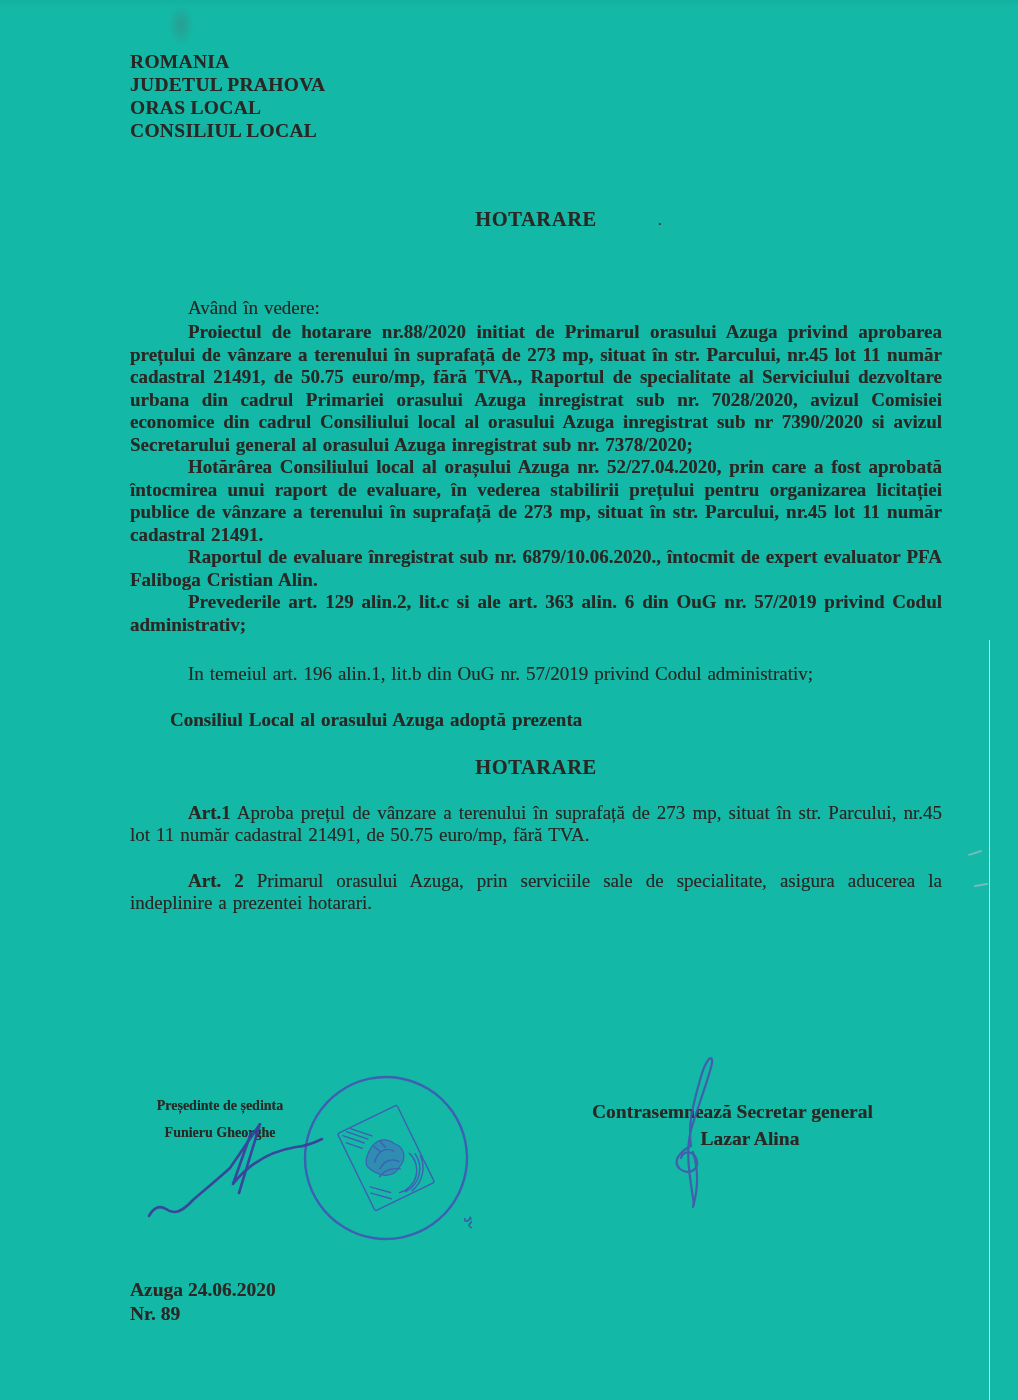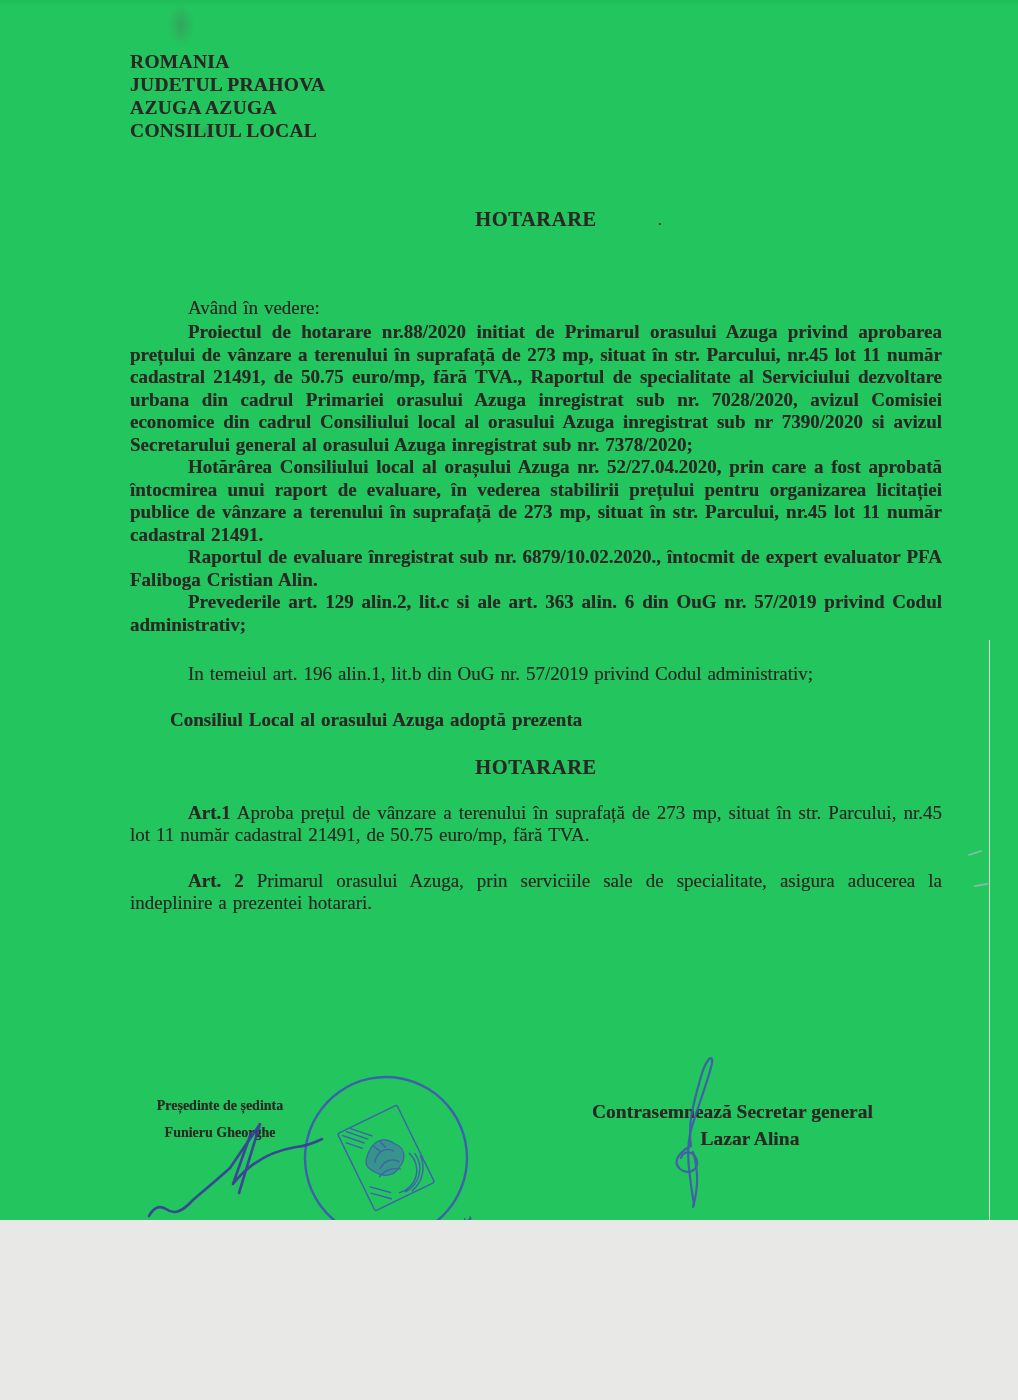--- a/index.html
+++ b/index.html
@@ -1,20 +1,20 @@
 <!DOCTYPE html>
 <html><head>
 <meta charset="utf-8">
 <style>
   html,body{margin:0;padding:0;background:#e8e8e6;}
   .page{
     position:relative;
-    width:1018px;height:1220px;
+    width:1018px;height:1400px;
     margin:0 auto;
-    background:#22c55e;
+    background:#14b8a6;
     overflow:hidden;
     font-family:"Liberation Serif","DejaVu Serif",serif;
     color:#2a2824;
     text-shadow:0 0 .5px rgba(45,42,38,.5);
   }
   .page::before{
     content:"";position:absolute;left:0;top:0;right:0;height:8px;
     background:linear-gradient(to bottom,rgba(0,0,0,.045),rgba(0,0,0,0));
     pointer-events:none;
   }
@@ -72,35 +72,35 @@
 
   <div class="smudge" style="left:168px;top:4px;width:26px;height:42px;"></div>
   <div class="smudge" style="left:198px;top:124px;width:18px;height:16px;"></div>
   <div class="scan-line"></div>
   <div class="tick" style="left:968px;top:852px;transform:rotate(-18deg);"></div>
   <div class="tick" style="left:974px;top:884px;transform:rotate(-10deg);"></div>
 
   <div class="hdr">
     <div>ROMANIA</div>
     <div>JUDETUL PRAHOVA</div>
-    <div>AZUGA AZUGA</div>
+    <div>ORAS LOCAL</div>
     <div>CONSILIUL LOCAL</div>
   </div>
 
   <div class="content">
     <div style="position:relative;">
       <p class="doc-title">HOTARARE</p>
       <span class="title-mark">·</span>
     </div>
 
     <p class="having">Având în vedere:</p>
 
     <p class="para">Proiectul de hotarare nr.88/2020 initiat de Primarul orasului Azuga privind aprobarea prețului de vânzare a terenului în suprafață de 273  mp, situat în str. Parcului, nr.45 lot 11 număr cadastral 21491, de  50.75 euro/mp,  fără TVA., Raportul de specialitate al Serviciului dezvoltare urbana din cadrul Primariei orasului Azuga inregistrat sub nr. 7028/2020,  avizul Comisiei economice din cadrul Consiliului local al orasului Azuga inregistrat sub nr 7390/2020 si avizul Secretarului general al orasului Azuga inregistrat sub nr. 7378/2020;</p>
     <p class="para">Hotărârea Consiliului local al orașului Azuga nr. 52/27.04.2020, prin care a fost aprobată întocmirea unui raport  de evaluare, în vederea stabilirii prețului pentru organizarea licitației publice de vânzare a  terenului în suprafață de 273  mp, situat în str. Parcului, nr.45 lot 11 număr cadastral 21491.</p>
-    <p class="para">Raportul de evaluare înregistrat sub nr. 6879/10.02.2020., întocmit de expert evaluator PFA Faliboga Cristian Alin.</p>
+    <p class="para">Raportul de evaluare înregistrat sub nr. 6879/10.06.2020., întocmit de expert evaluator PFA Faliboga Cristian Alin.</p>
     <p class="para">Prevederile art. 129 alin.2, lit.c si ale art. 363 alin. 6 din OuG nr. 57/2019 privind Codul administrativ;</p>
 
     <p class="legal">In temeiul art. 196 alin.1, lit.b din OuG nr. 57/2019 privind Codul administrativ;</p>
 
     <p class="adoption">Consiliul Local al orasului Azuga adoptă prezenta</p>
 
     <p class="decision-heading">HOTARARE</p>
 
     <p class="article"><span class="lbl">Art.1</span> <span>Aproba  prețul de vânzare a terenului în suprafață de 273  mp, situat în str. Parcului, nr.45 lot 11 număr cadastral 21491, de  50.75 euro/mp,  fără TVA.</span></p>
 

